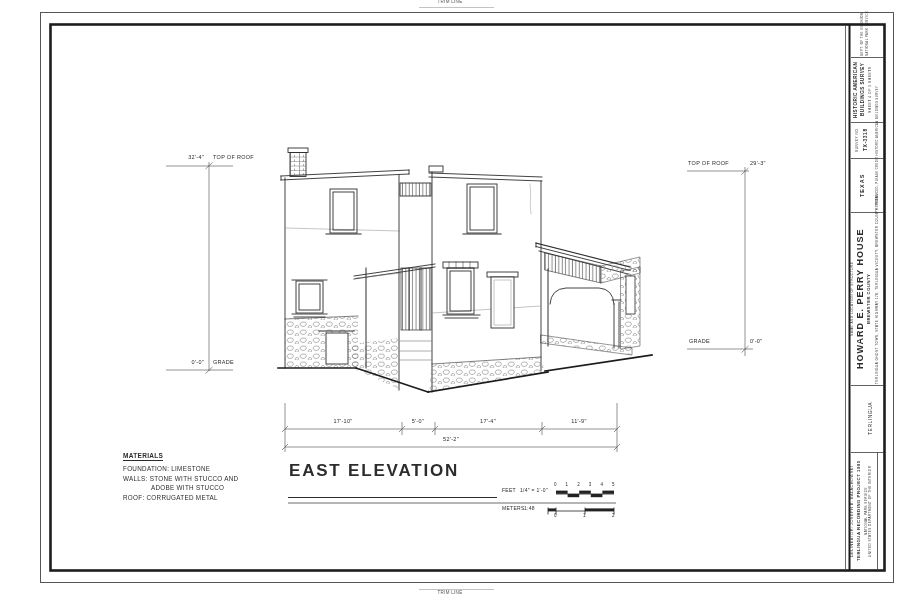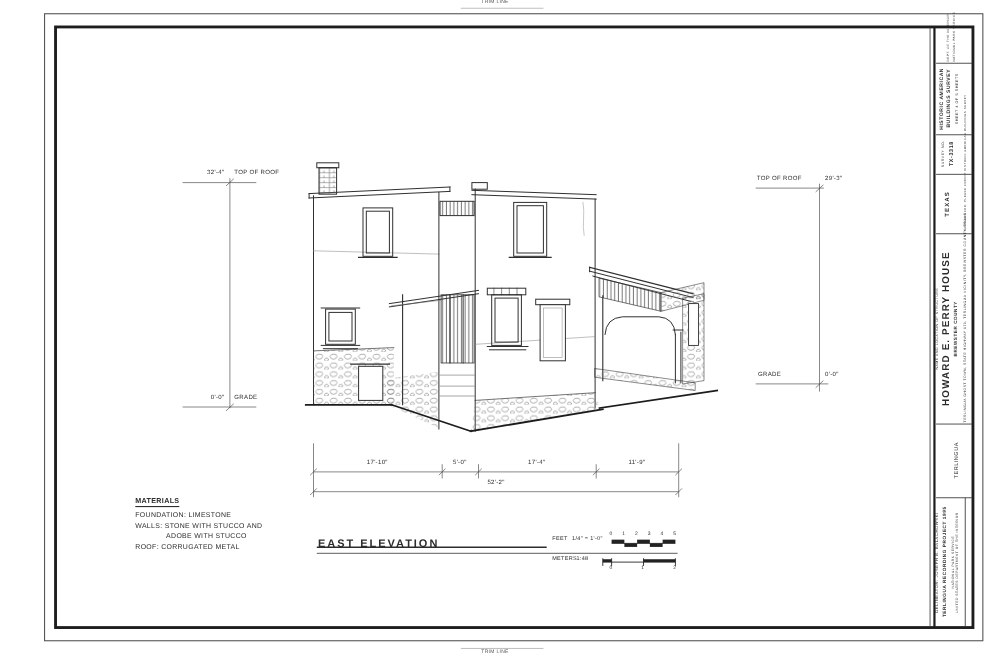--- a/index.html
+++ b/index.html
@@ -163,21 +163,21 @@
 <span class="t ctr" style="left:450px;top:418px;width:76px;font-size:5.5px;">17'-4"</span>
 <span class="t ctr" style="left:541px;top:418px;width:76px;font-size:5.5px;">11'-9"</span>
 <span class="t ctr" style="left:413px;top:436px;width:76px;font-size:5.5px;">52'-2"</span>
 
 <span class="t b u" style="left:123px;top:452px;font-size:6.5px;">MATERIALS</span>
 <span class="t" style="left:123px;top:466px;font-size:6.3px;">FOUNDATION: LIMESTONE</span>
 <span class="t" style="left:123px;top:475.5px;font-size:6.3px;">WALLS: STONE WITH STUCCO AND</span>
 <span class="t" style="left:151px;top:485px;font-size:6.3px;">ADOBE WITH STUCCO</span>
 <span class="t" style="left:123px;top:494.5px;font-size:6.3px;">ROOF: CORRUGATED METAL</span>
 
-<span class="t b" style="left:289px;top:489px;font-size:10px;letter-spacing:1.8px;text-align:center;">EAST ELEVATION</span>
+<span class="t b" style="left:289px;top:462px;font-size:17px;letter-spacing:1.8px;text-align:center;">EAST ELEVATION</span>
 <span class="t" style="left:502px;top:487.5px;font-size:5px;">FEET</span>
 <span class="t" style="left:520px;top:487.5px;font-size:5px;">1/4" = 1'-0"</span>
 <span class="t" style="left:502px;top:505.5px;font-size:5px;">METERS</span>
 <span class="t" style="left:524px;top:505.5px;font-size:5px;">1:48</span>
 <span class="t" style="left:554px;top:483px;font-size:4.5px;">0</span>
 <span class="t" style="left:565.6px;top:483px;font-size:4.5px;">1</span>
 <span class="t" style="left:577.2px;top:483px;font-size:4.5px;">2</span>
 <span class="t" style="left:588.8px;top:483px;font-size:4.5px;">3</span>
 <span class="t" style="left:600.4px;top:483px;font-size:4.5px;">4</span>
 <span class="t" style="left:612px;top:483px;font-size:4.5px;">5</span>

